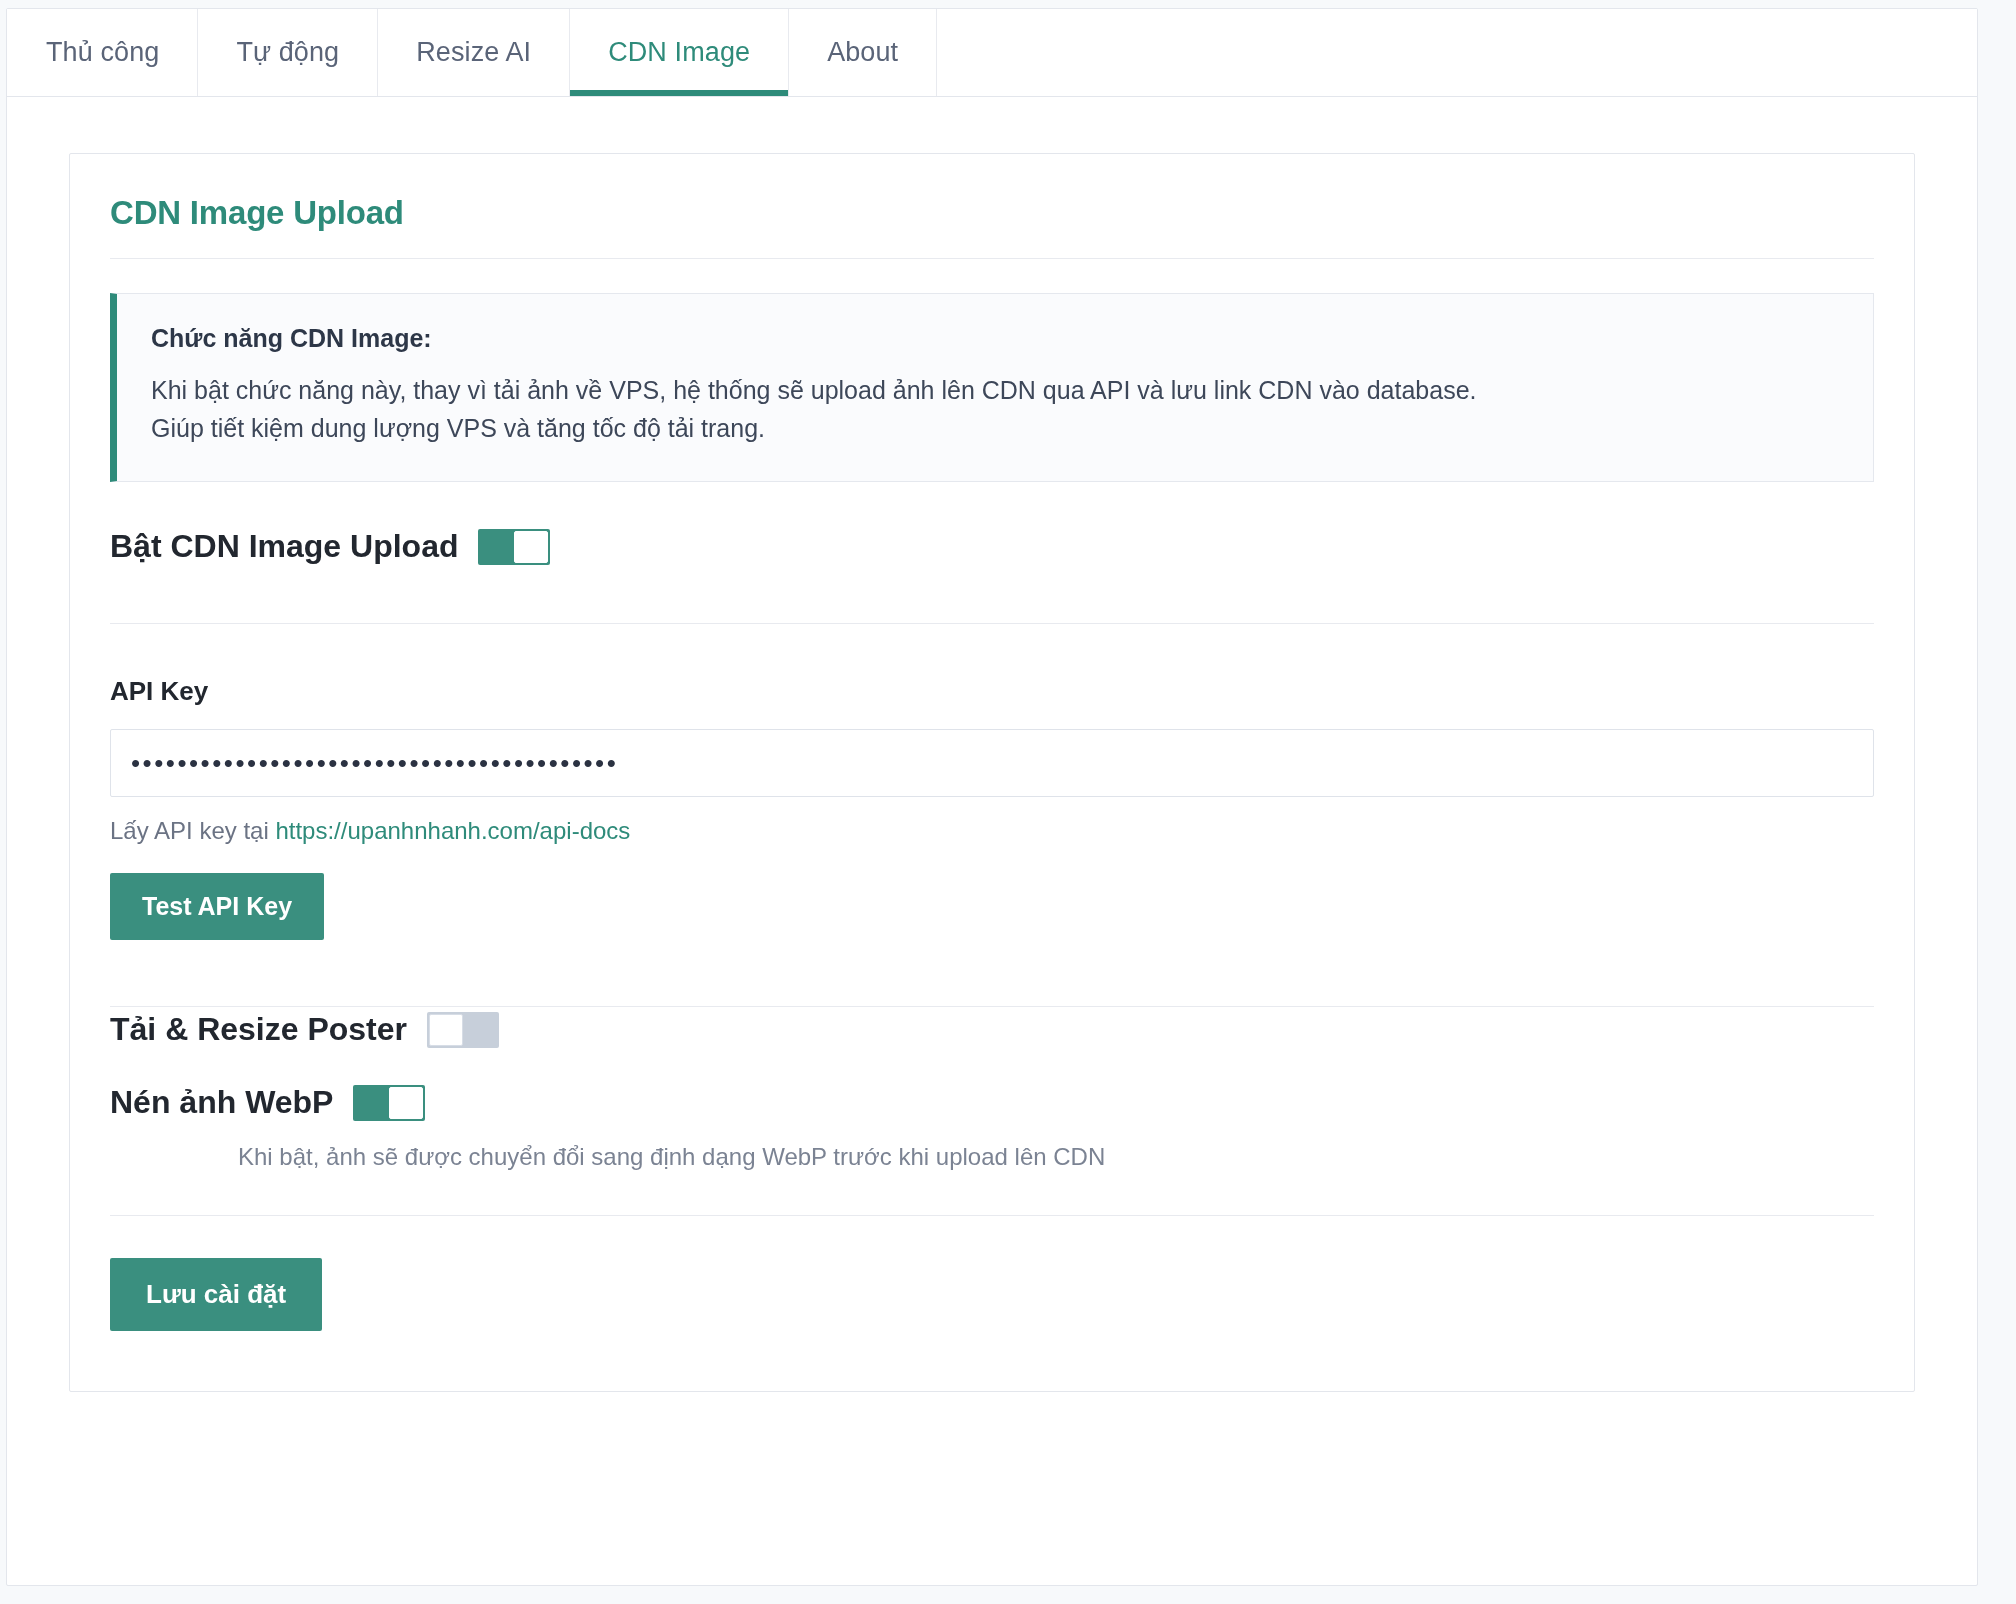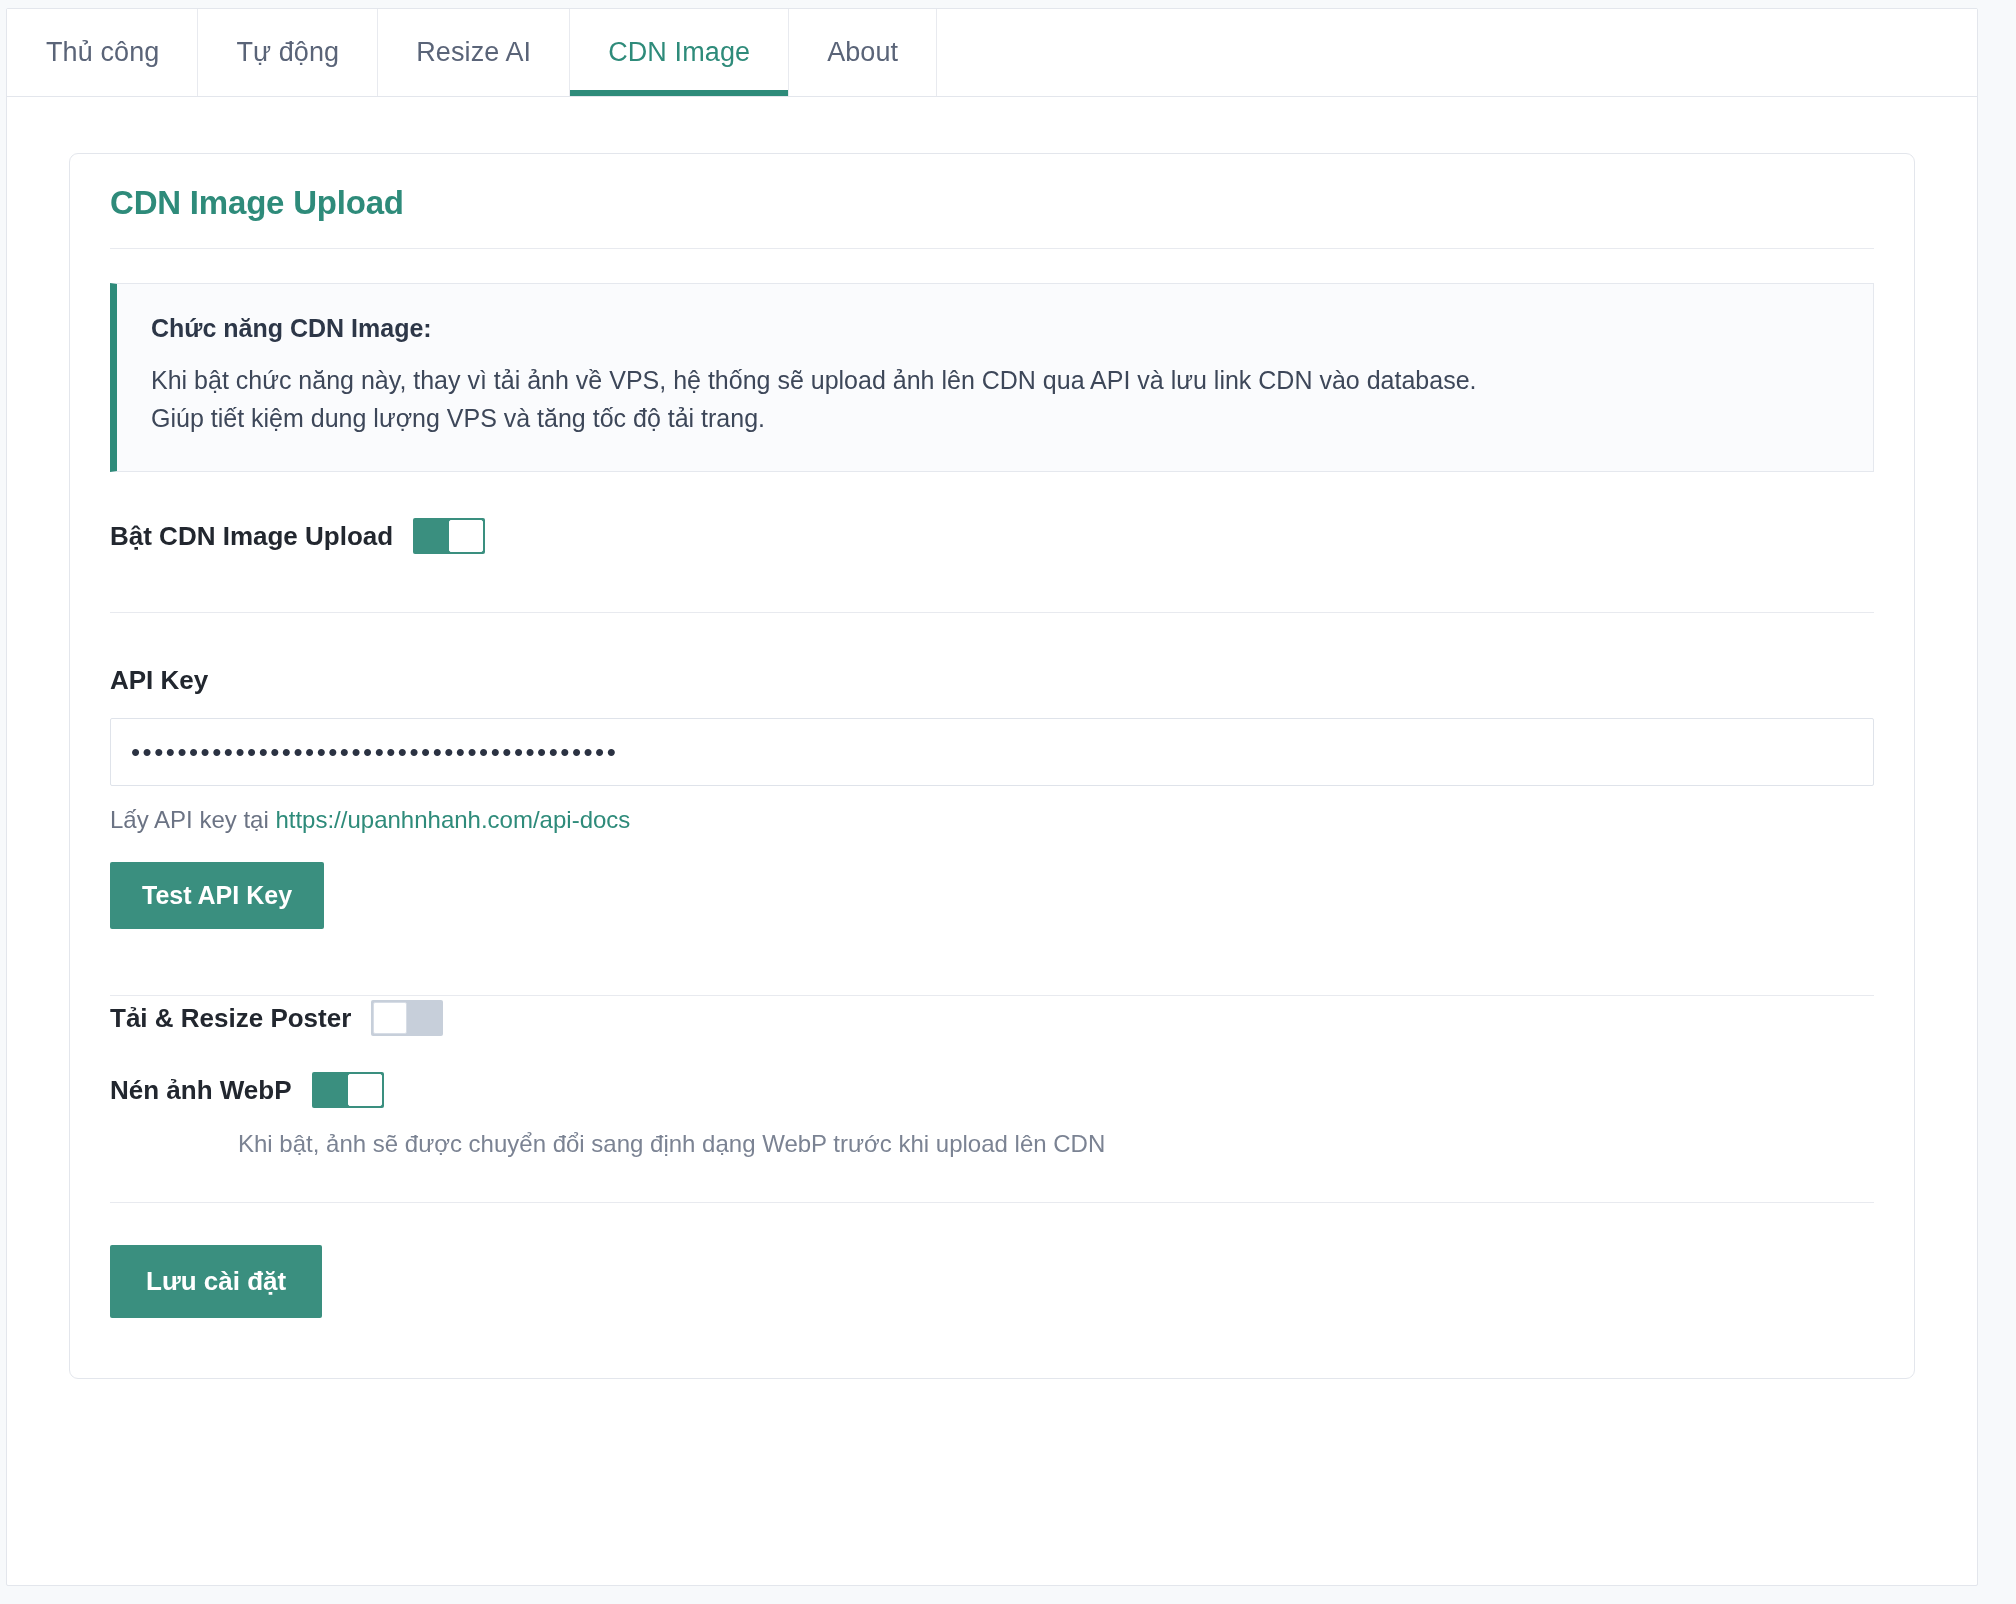--- a/index.html
+++ b/index.html
@@ -71,22 +71,22 @@
     border-bottom: none;
   }
 
   
   .content {
     padding: 56px 62px 0 62px;
   }
   .card {
     border: 1px solid #e3e6ec;
     background: #ffffff;
-    padding: 30px 40px 60px 40px;
-    border-radius: 9px;
+    padding: 40px 40px 60px 40px;
+    border-radius: 2px;
   }
 
   .card-title {
     font-size: 33px;
     font-weight: bold;
     color: #2e8b7a;
     margin: 0 0 26px 0;
     letter-spacing: -.2px;
   }
   .hr {
@@ -117,21 +117,21 @@
   }
 
   
   .toggle-row {
     display: flex;
     align-items: center;
     gap: 20px;
     padding: 4px 0;
   }
   .toggle-label {
-    font-size: 26px;
+    font-size: 32px;
     font-weight: bold;
     color: #22272f;
   }
   .switch {
     width: 72px;
     height: 36px;
     border-radius: 2px;
     position: relative;
     flex: none;
     cursor: pointer;

